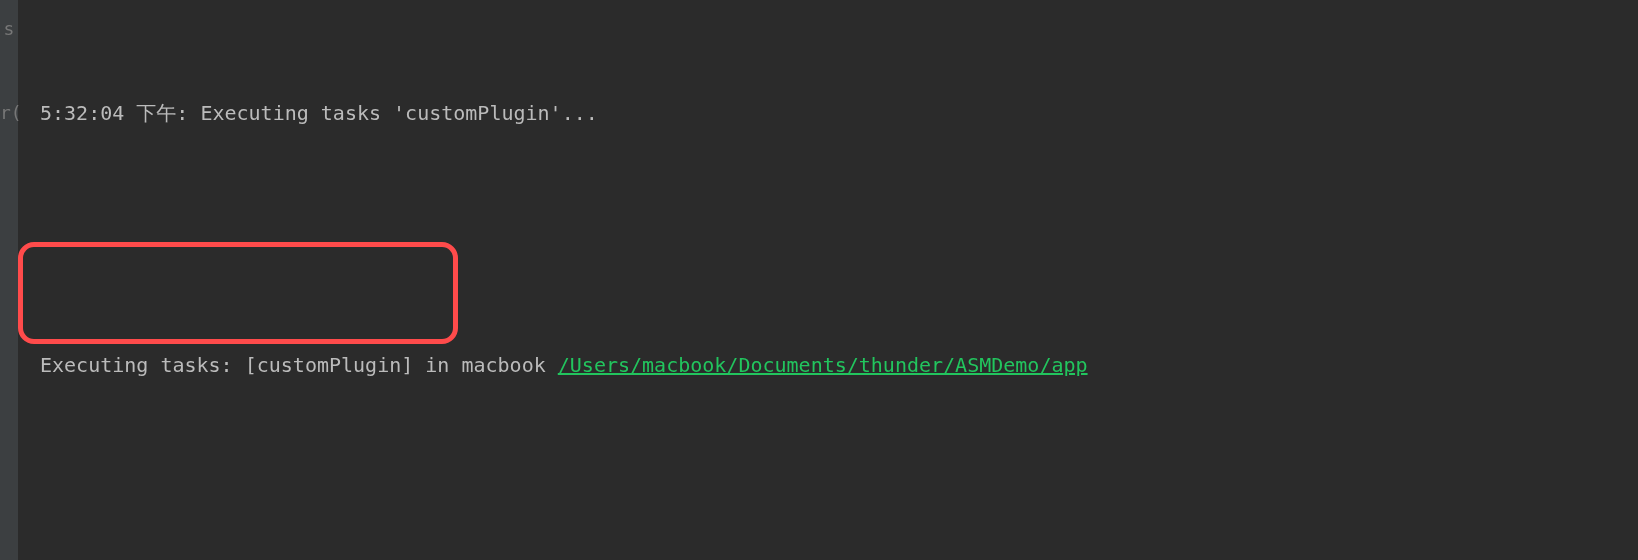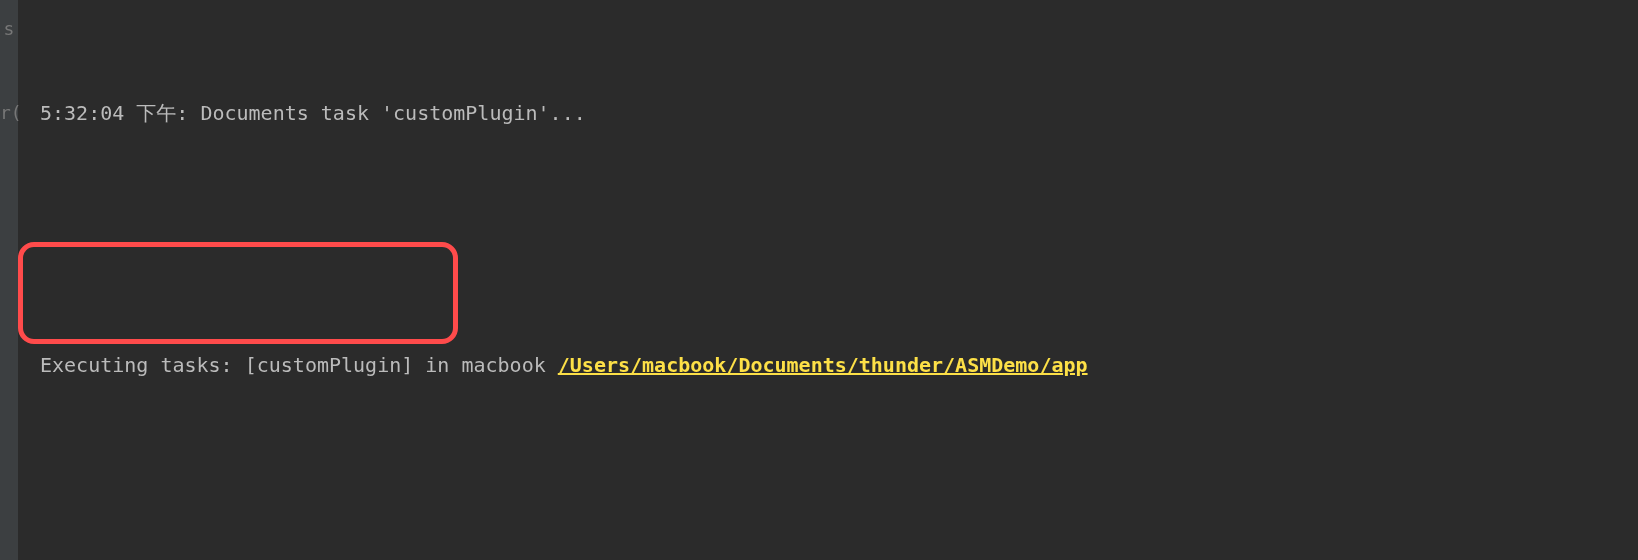--- a/index.html
+++ b/index.html
@@ -28,24 +28,23 @@
     .gutter span { display: block; text-align: center; }
     .console {
       position: absolute;
       left: 40px;
       top: 8px;
       right: 0;
       white-space: pre;
       line-height: 42px;
     }
     .link {
-      color: #fde047;
+      color: #22c55e;
       text-decoration: underline;
       cursor: pointer;
-      font-weight: bold;
     }
     .highlight-box {
       position: absolute;
       left: 18px;
       top: 242px;
       width: 440px;
       height: 102px;
       border: 5px solid #ff4b4b;
       border-radius: 16px;
       pointer-events: none;
@@ -54,21 +53,21 @@
   </style>
 </head>
 <body>
 
 <div class="gutter">
   <span>s</span>
   <span style="margin-top:42px">r(</span>
 </div>
 
 <div class="console">
-  <span class="line">5:32:04 下午: Documents task 'customPlugin'...</span>
+  <span class="line">5:32:04 下午: Executing tasks 'customPlugin'...</span>
   <span class="line"> </span>
   <span class="line"><span>Executing tasks: [customPlugin] in macbook </span><span class="link">/Users/macbook/Documents/thunder/ASMDemo/app</span></span>
   <span class="line"> </span>
   
   
   
   
   
   
   

